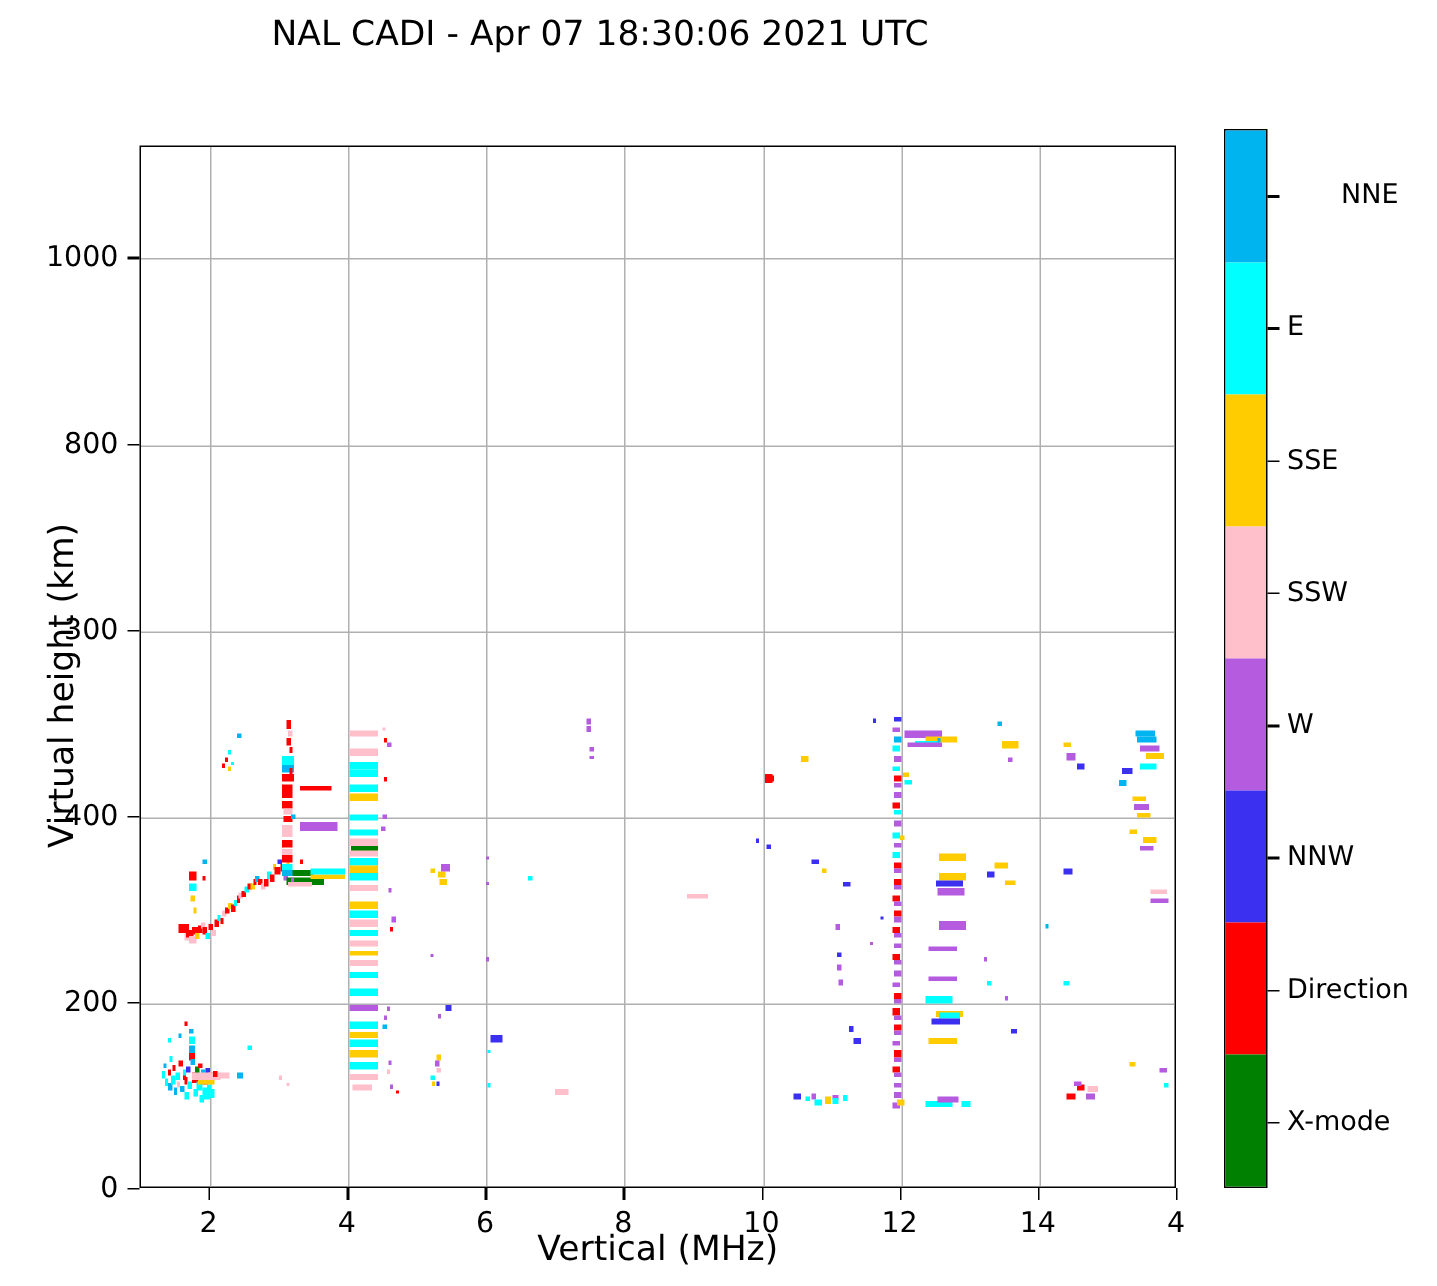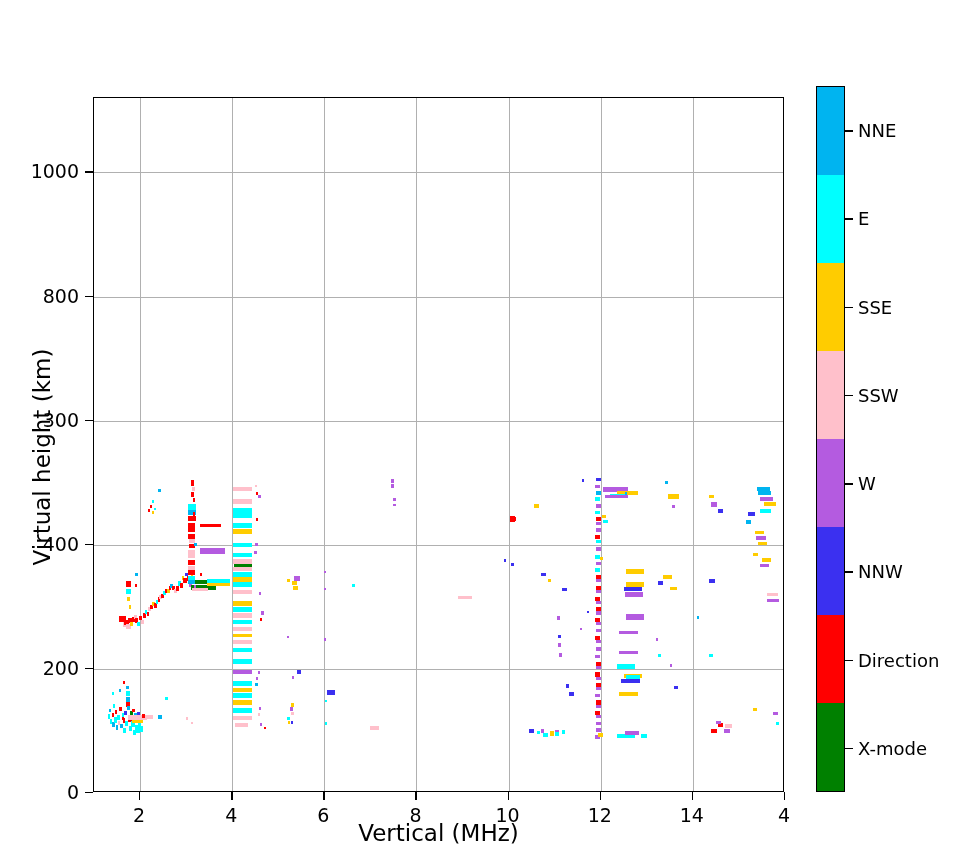--- a/index.html
+++ b/index.html
@@ -48,20 +48,21 @@
          transform:translateY(-50%);}
   #cbar-title{position:absolute;left:614px;top:437px;width:706px;
               text-align:center;font-size:23px;
               transform:rotate(90deg);transform-origin:center center;}
 </style>
 </head>
 <body>
 
 <div id="root">
 
+  <div id="title">NAL CADI - Apr 07 18:30:06 2021 UTC</div>
 
   <div id="plot">
     <div id="canvas">
         <div class="gridv" style="left: 46.07px;"></div>
         <div class="gridv" style="left: 138.2px;"></div>
         <div class="gridv" style="left: 230.33px;"></div>
         <div class="gridv" style="left: 322.47px;"></div>
         <div class="gridv" style="left: 414.6px;"></div>
         <div class="gridv" style="left: 506.73px;"></div>
         <div class="gridv" style="left: 598.87px;"></div>
@@ -449,21 +450,21 @@
       <div class="cseg" style="top: 12.5%; height: 12.5%; background: rgb(0, 255, 255);"></div>
       <div class="cseg" style="top: 25%; height: 12.5%; background: rgb(255, 204, 0);"></div>
       <div class="cseg" style="top: 37.5%; height: 12.5%; background: rgb(255, 192, 203);"></div>
       <div class="cseg" style="top: 50%; height: 12.5%; background: rgb(180, 91, 224);"></div>
       <div class="cseg" style="top: 62.5%; height: 12.5%; background: rgb(59, 48, 240);"></div>
       <div class="cseg" style="top: 75%; height: 12.5%; background: rgb(255, 0, 0);"></div>
       <div class="cseg" style="top: 87.5%; height: 12.5%; background: rgb(0, 128, 0);"></div>
     </div>
   <div id="cbticks">
       <div class="cbtick" style="top: 6.25%;"></div>
-      <div class="cblab" style="top: 6.25%;">NNE</div>
+      <div class="cblab" style="top: 6.25%; margin-left: 36px;">NNE</div>
       <div class="cbtick" style="top: 18.75%;"></div>
       <div class="cblab" style="top: 18.75%;">E</div>
       <div class="cbtick" style="top: 31.25%;"></div>
       <div class="cblab" style="top: 31.25%;">SSE</div>
       <div class="cbtick" style="top: 43.75%;"></div>
       <div class="cblab" style="top: 43.75%;">SSW</div>
       <div class="cbtick" style="top: 56.25%;"></div>
       <div class="cblab" style="top: 56.25%;">W</div>
       <div class="cbtick" style="top: 68.75%;"></div>
       <div class="cblab" style="top: 68.75%;">NNW</div>

